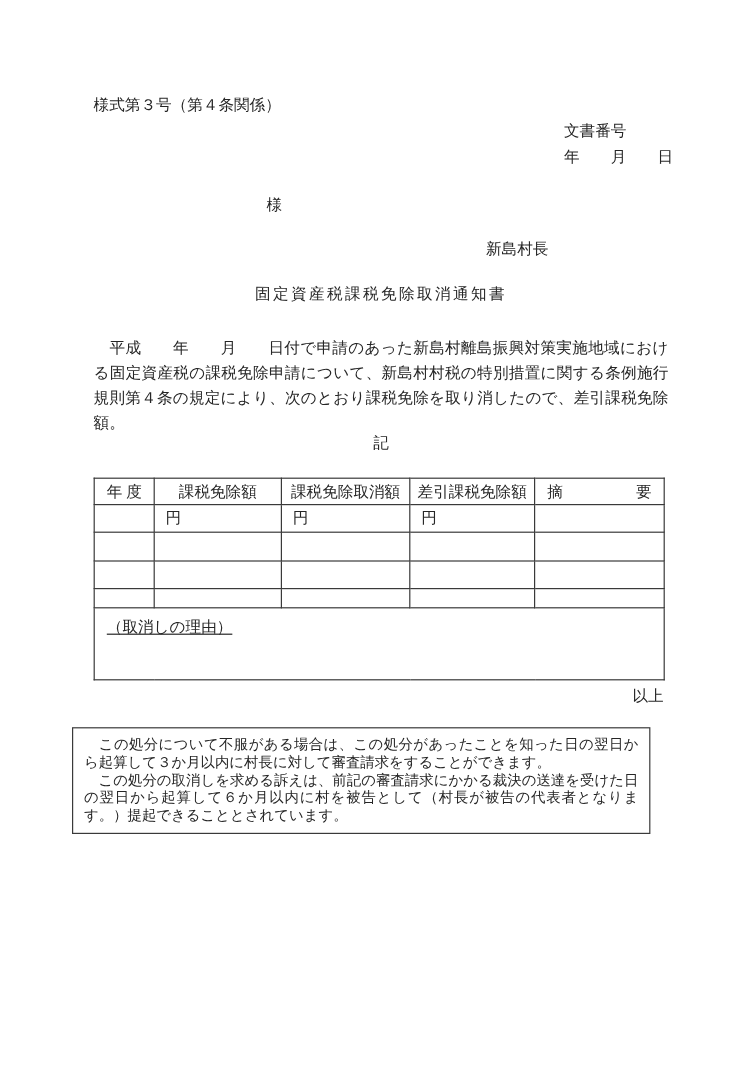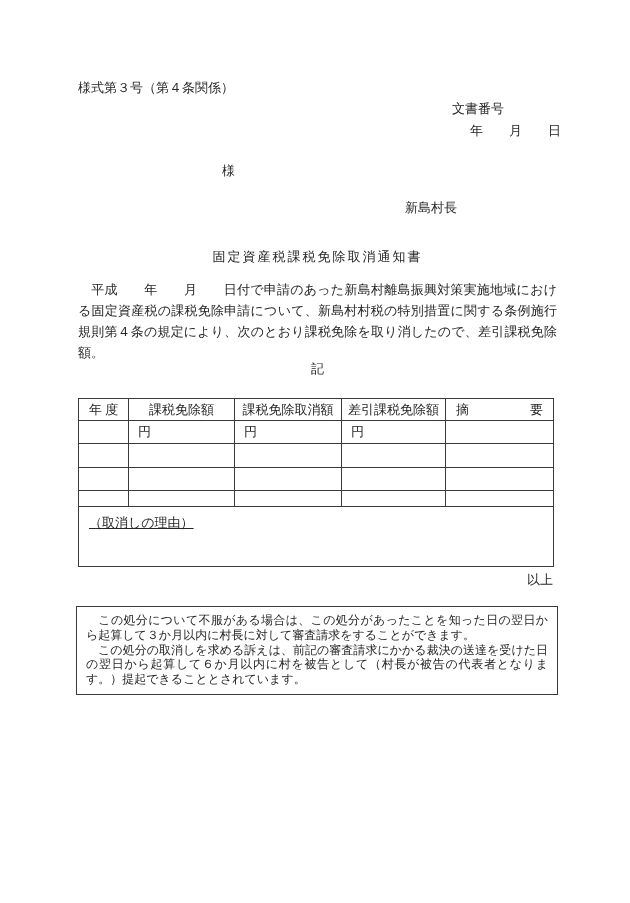--- a/index.html
+++ b/index.html
@@ -14,27 +14,27 @@
     background: #ffffff;
     color: #262626;
     font-family: "Liberation Serif", "DejaVu Serif", serif;
     font-size: 13px;
     overflow: hidden;
     border-radius: 23px;
   }
   .abs { position: absolute; white-space: pre; }
 
   .form-number   { left: 78px;  top: 79px; }
-  .doc-number    { left: 452px; top: 100px; }
+  .doc-number    { left: 470px; top: 100px; }
   .date-line     { left: 470px; top: 122px; }
   .addressee     { left: 222px; top: 162px; }
   .sender        { left: 393px; top: 199px; margin-left: 12px; }
 
   .doc-title {
-    left: 78px; top: 248px; width: 479px;
+    left: 78px; top: 236px; width: 479px;
     text-align: center;
     letter-spacing: 2px;
     white-space: pre;
   }
   .body-par {
     left: 78px; top: 279px; width: 479px;
     line-height: 21px;
     text-align: justify;
     text-justify: inter-character;
     white-space: normal;
@@ -80,21 +80,21 @@
     justify-content: space-between;
   }
   .cell-reason {
     vertical-align: top;
     padding: 7px 0 0 10px !important;
     text-decoration: underline;
   }
 
   .notice-box {
     position: absolute;
-    left: 76px; top: 606px;
+    left: 60px; top: 606px;
     width: 482px;
     box-sizing: border-box;
     border: 1px solid #3a3a3a;
     padding: 6px 9px 7px 9px;
     font-size: 12px;
     line-height: 14.8px;
   }
   .notice-box p {
     margin: 0;
     text-align: justify;

